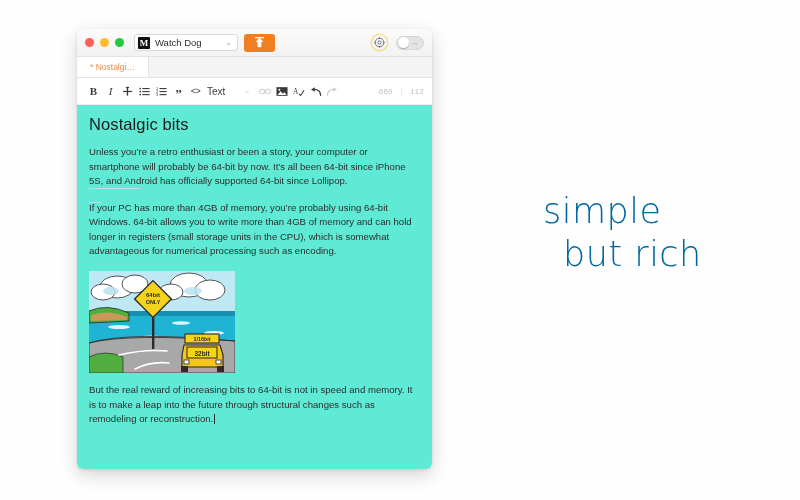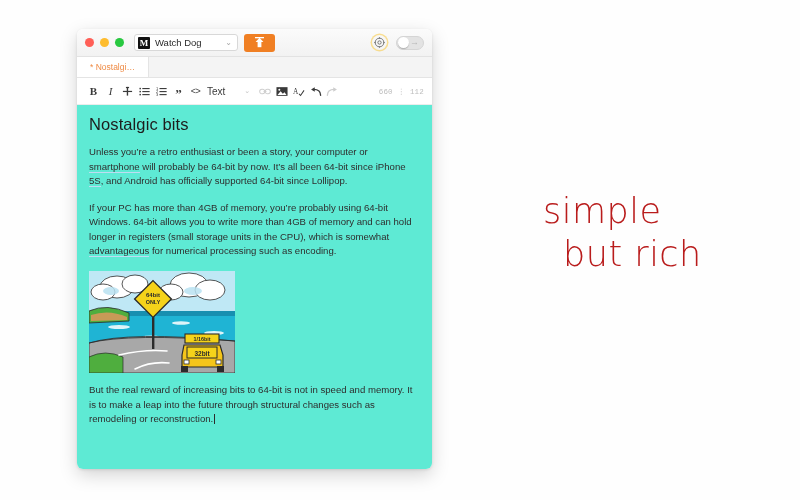--- a/index.html
+++ b/index.html
@@ -235,21 +235,21 @@
     letter-spacing: 0.1px;
   }
   .doc p {
     margin: 0 0 12px 0;
     font-size: 9.6px;
     line-height: 1.52;
     color: #2e2e2e;
   }
   .lnk {
     border-bottom: 1.5px solid #bfdcf2;
-    padding-bottom: 0px;
+    padding-bottom: 16px;
   }
   .caret {
     display: inline-block;
     width: 1px;
     height: 10px;
     background: #2b2b2b;
     vertical-align: -2px;
     margin-left: 1px;
   }
 
@@ -261,21 +261,21 @@
   }
 
   
   #tagline {
     position: absolute;
     left: 543px;
     top: 190px;
     width: 230px;
     font-size: 35px;
     line-height: 1.24;
-    color: #b91c1c;
+    color: #0369a1;
     font-weight: 100;
     letter-spacing: 0.5px;
     font-family: "DejaVu Sans", sans-serif;
   }
   #tagline .l2 { padding-left: 20px; display: block; }
   #tagline .l1 { display: block; }
 </style>
 </head>
 <body>
 

